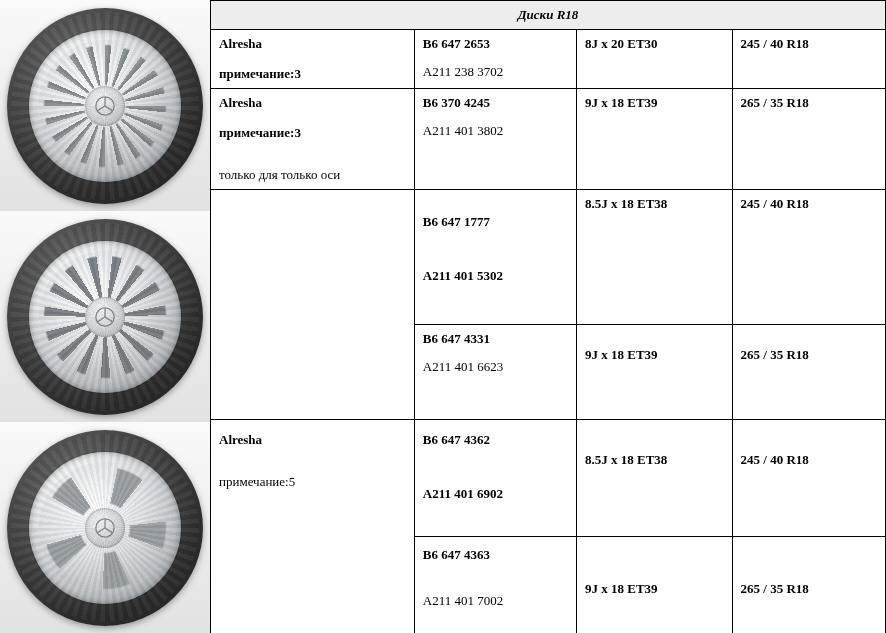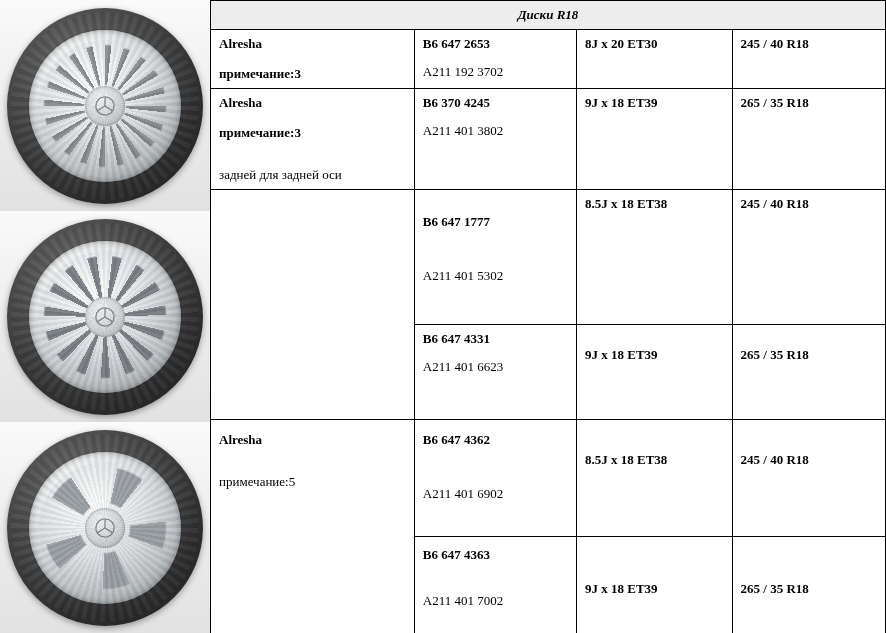--- a/index.html
+++ b/index.html
@@ -166,21 +166,21 @@
   }
   .c-name  { width: 186px; }
   .c-part  { width: 148px; }
   .c-size  { width: 142px; }
   .c-tire  { width: 140px; }
 
   .bold { font-weight: bold; }
   .note { margin-top: 14px; font-weight: bold; }
   .note2 { margin-top: 26px; font-weight: normal; }
   .part-second { margin-top: 12px; }
-  .part-second-lg { margin-top: 38px; }
+  .part-second-lg { margin-top: 38px; font-weight: bold; }
   .cell-pad-top-lg { padding-top: 58px; }
   .cell-pad-top-md { padding-top: 40px; }
 </style>
 </head>
 <body>
 
 <div id="page">
 
   <div class="wheel-col">
 
@@ -256,31 +256,31 @@
           <td colspan="4">Диски R18</td>
         </tr>
 
         <tr>
           <td>
             <div class="bold">Alresha</div>
             <div class="note">примечание:3</div>
           </td>
           <td>
             <div class="bold">B6 647 2653</div>
-            <div class="part-second">A211 192 3702</div>
+            <div class="part-second">A211 238 3702</div>
           </td>
           <td class="bold">8J x 20 ET30</td>
           <td class="bold">245 / 40 R18</td>
         </tr>
 
         <tr>
           <td>
             <div class="bold">Alresha</div>
             <div class="note">примечание:3</div>
-            <div class="note2">задней для задней оси</div>
+            <div class="note2">только для только оси</div>
           </td>
           <td>
             <div class="bold">B6 370 4245</div>
             <div class="part-second">A211 401 3802</div>
           </td>
           <td class="bold cell-pad-top-lg">9J x 18 ET39</td>
           <td class="bold cell-pad-top-lg">265 / 35 R18</td>
         </tr>
 
         <tr>

